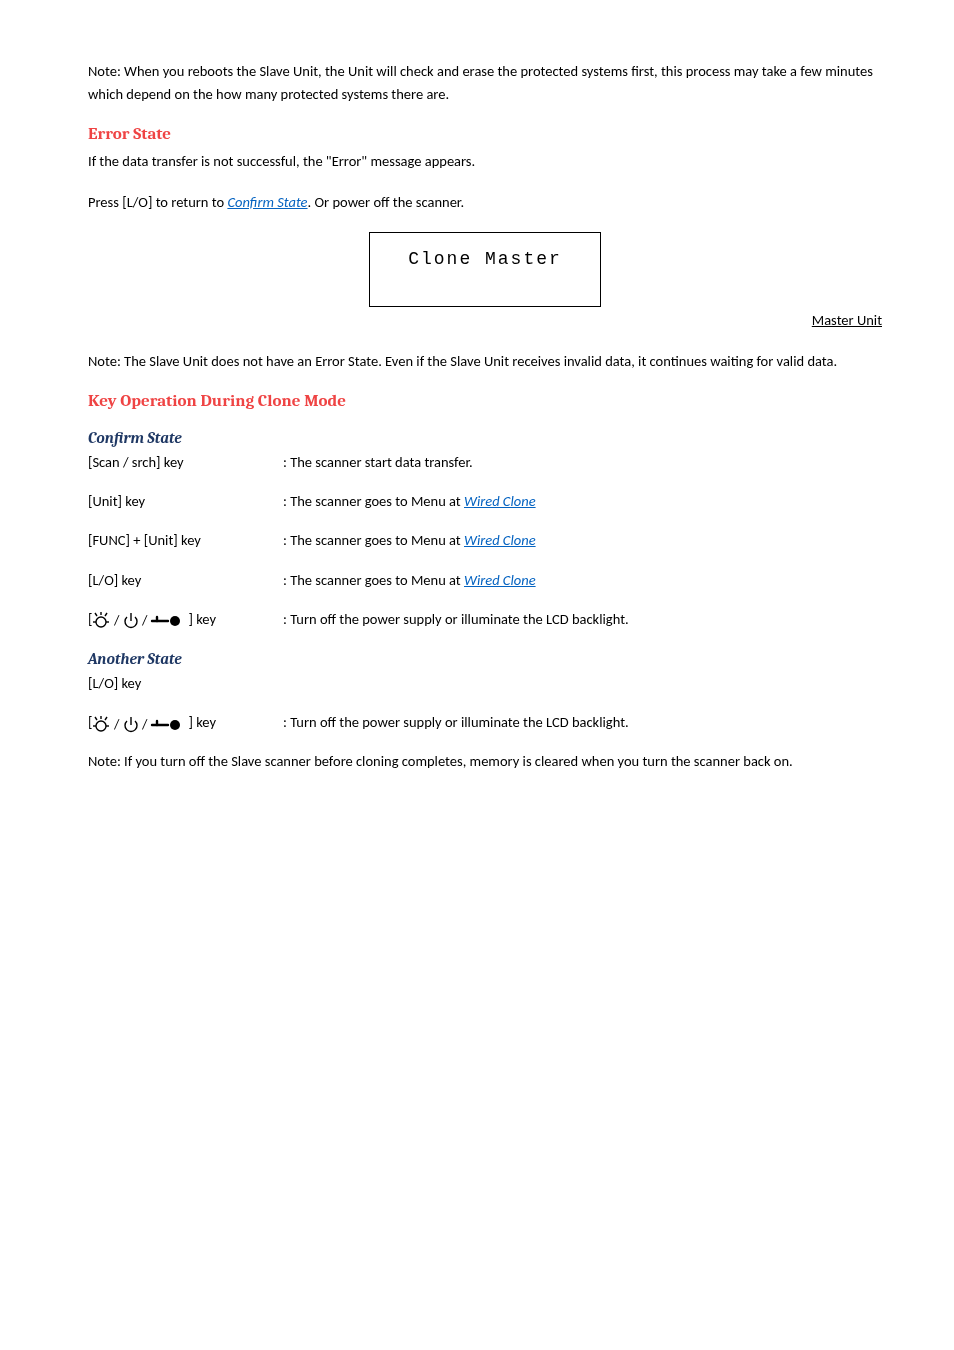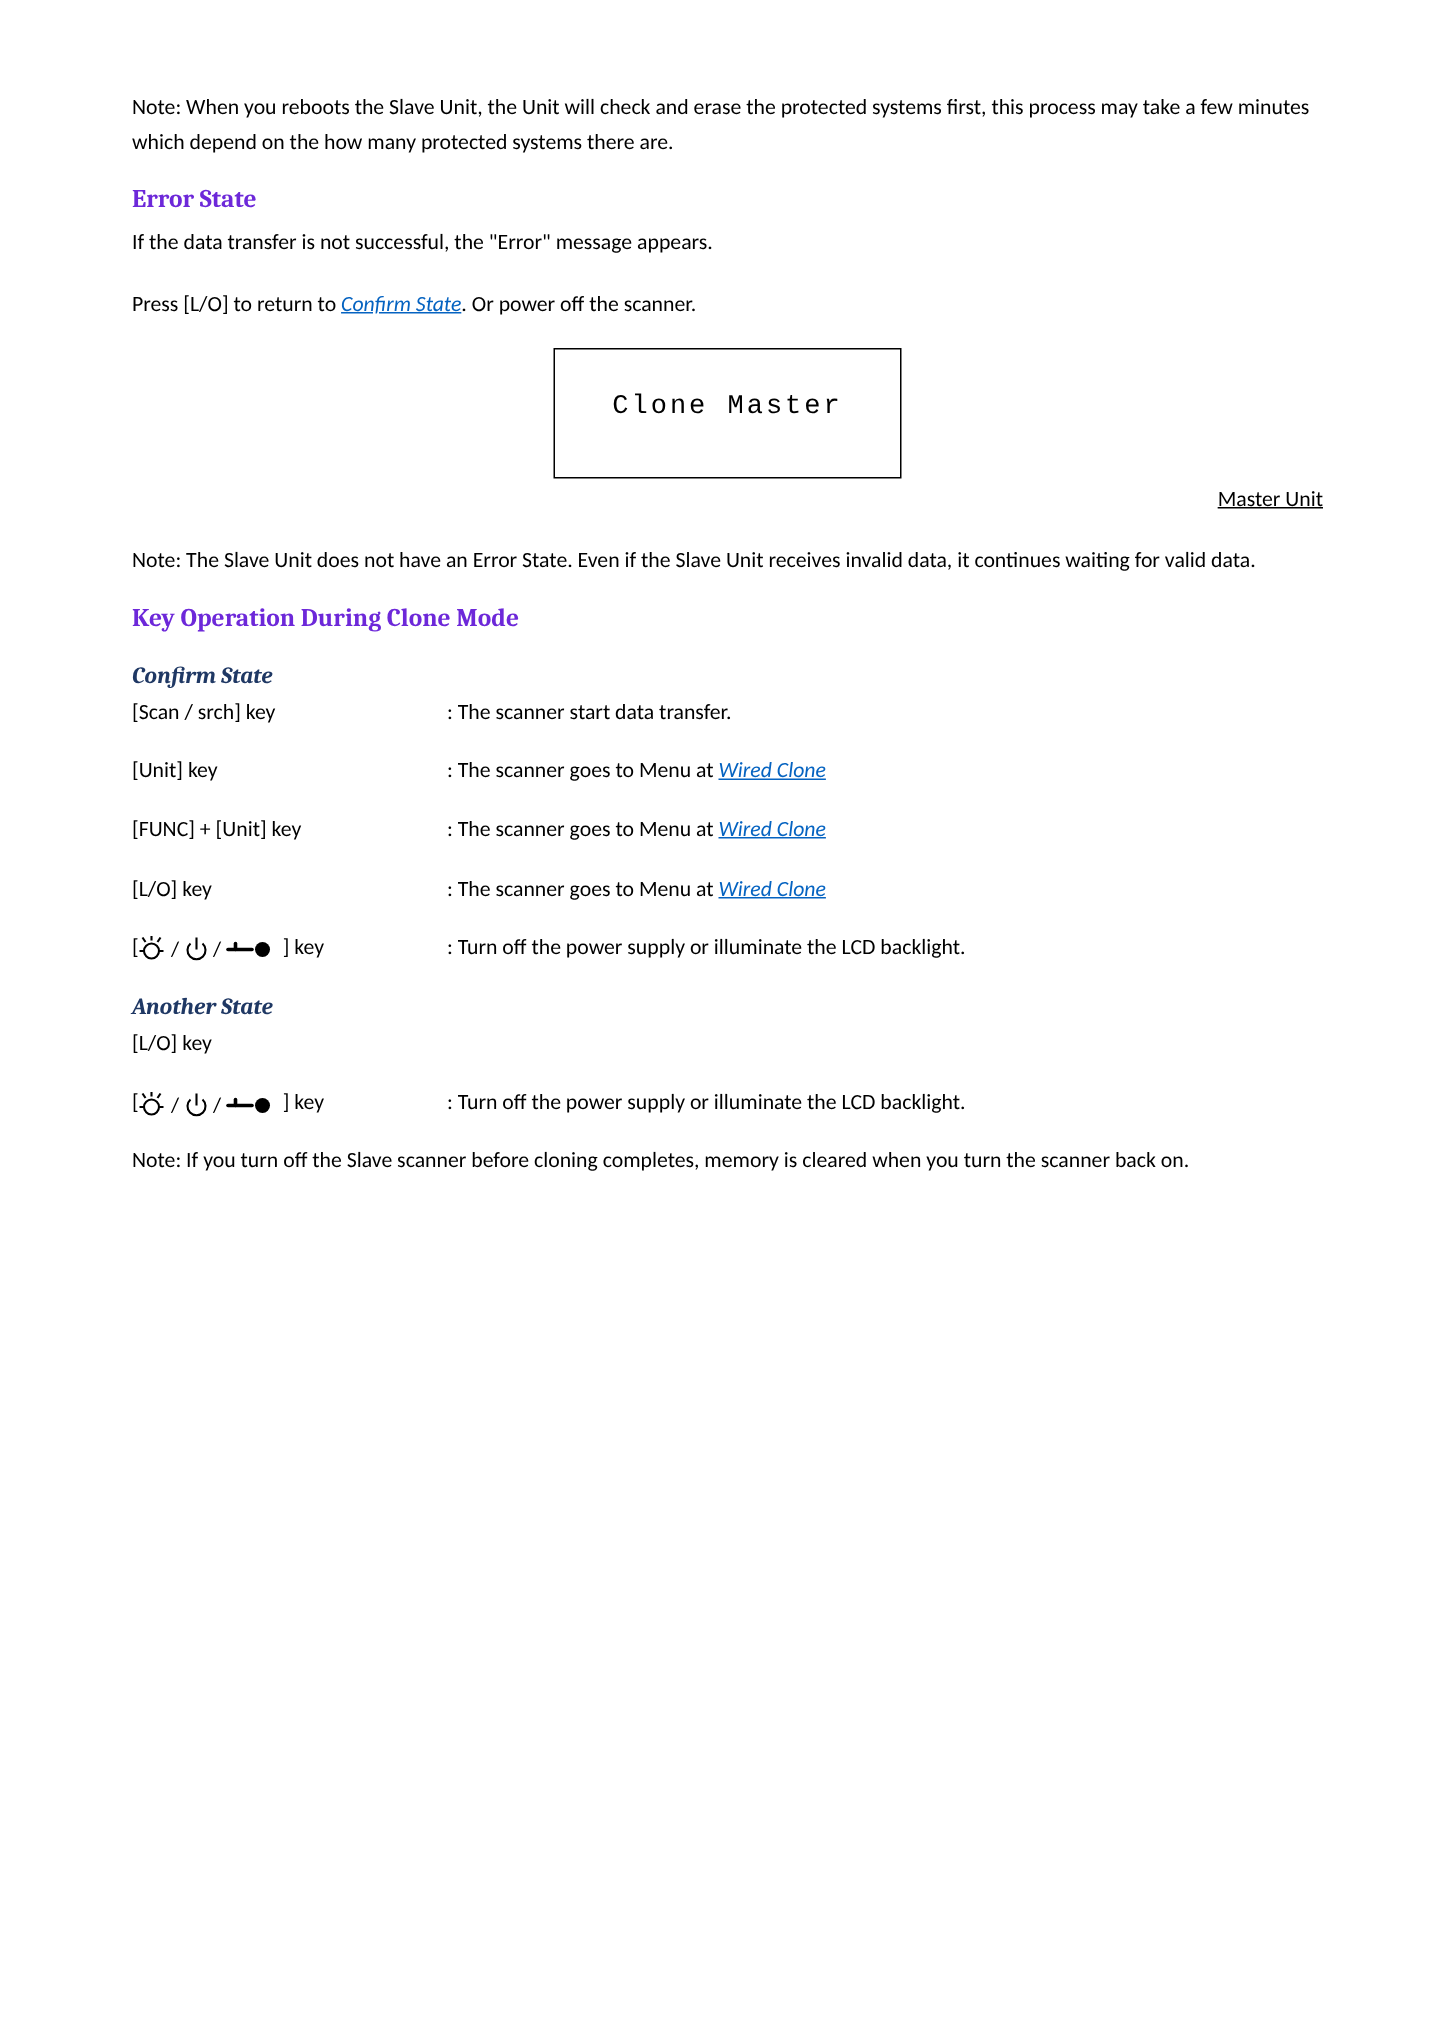--- a/index.html
+++ b/index.html
@@ -11,21 +11,21 @@
     color: #000;
     width: 954px;
     height: 1350px;
     box-sizing: border-box;
     line-height: 1.6;
   }
   .para {
     margin: 0 0 14px 0;
   }
   .h3 {
-    color: #6d28d9;
+    color: #ef4444;
     font-family: Cambria, Georgia, serif;
     font-size: 17px;
     font-weight: bold;
     margin: 0 0 2px 0;
   }
   .h4 {
     color: #1f3864;
     font-family: Cambria, Georgia, serif;
     font-size: 15.5px;
     font-weight: bold;
@@ -34,37 +34,36 @@
   }
   .link {
     color: #0563c1;
     text-decoration: underline;
     font-style: italic;
   }
   .lcd-box {
     border: 1.8px solid #000;
     width: 230px;
     margin: 18px auto 0 auto;
-    padding: 24px 0 14px 0;
+    padding: 12px 0 14px 0;
     text-align: center;
     font-family: 'Courier New', monospace;
     font-size: 18px;
     letter-spacing: 2px;
   }
   .lcd-line1 { margin-bottom: 18px; }
   .lcd-caption {
     text-align: right;
     text-decoration: underline;
     margin: 2px 0 18px 0;
     font-size: 14.5px;
   }
   .kv-row {
     display: flex;
     margin: 0 0 16px 0;
-    gap: 15px;
   }
   .kv-key {
     width: 195px;
     flex-shrink: 0;
   }
   .icon-key-svg {
     display: inline-block;
     vertical-align: middle;
   }
 </style>

